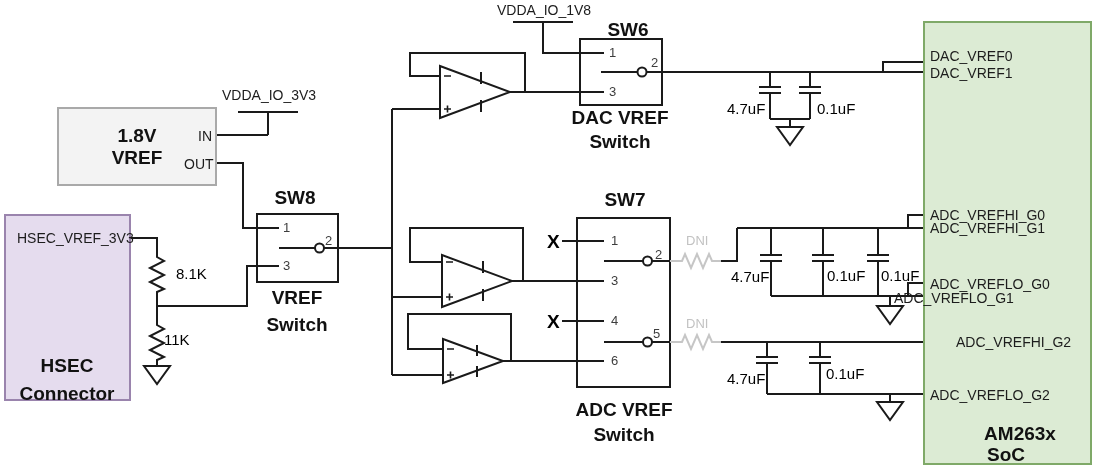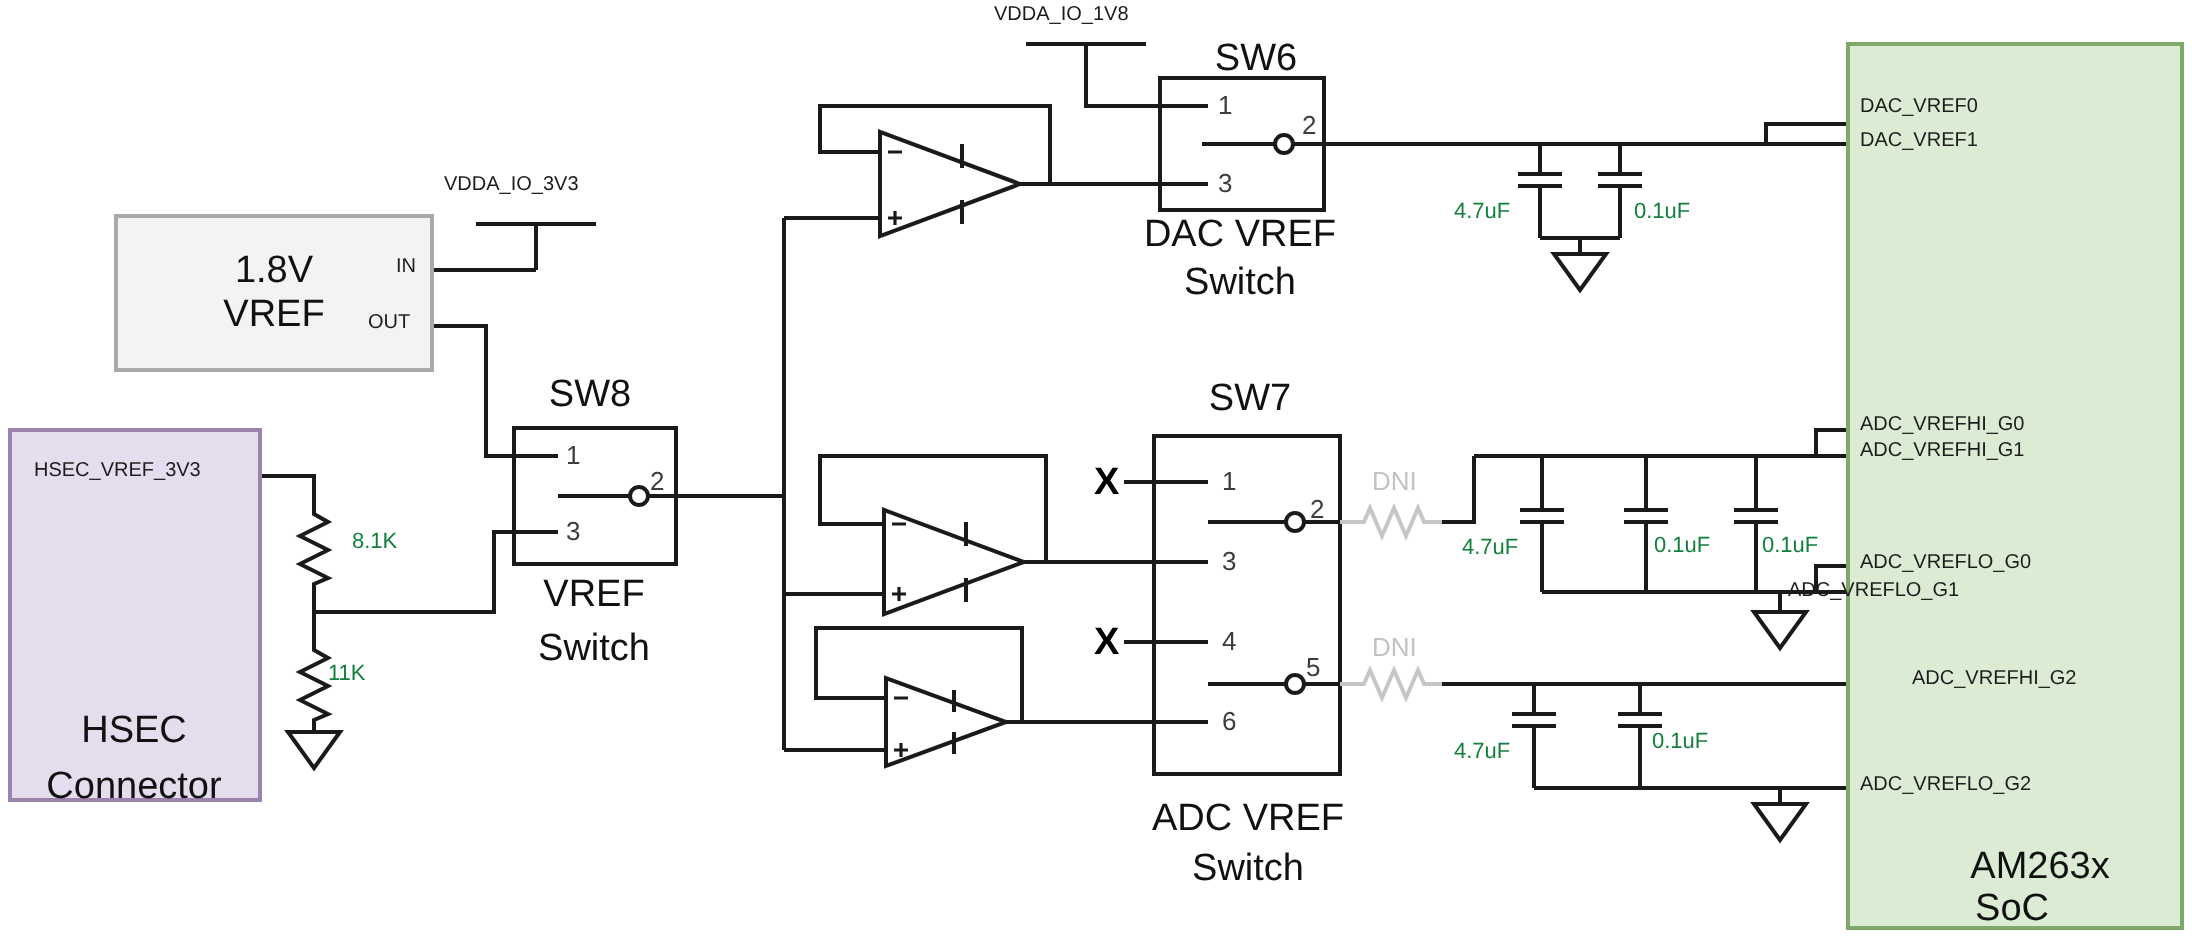--- a/index.html
+++ b/index.html
@@ -3,25 +3,25 @@
 <meta charset="utf-8">
 <style>
   html,body{margin:0;padding:0;background:#fff;}
   .canvas{position:relative;width:1096px;height:474px;background:#ffffff;
           font-family:"Liberation Sans",sans-serif;overflow:hidden;}
   .box{position:absolute;border:2px solid;box-sizing:border-box;}
   .box.hsec{left:4px;top:214px;width:127px;height:187px;background:#e5dcee;border-color:#9a84ad;}
   .box.reg{left:57px;top:107px;width:160px;height:79px;background:#f3f3f3;border-color:#a9a9a9;}
   .box.soc{left:923px;top:21px;width:169px;height:444px;background:#dcebd4;border-color:#7fa968;}
   svg.sch{position:absolute;left:0;top:0;}
-  .lbl{position:absolute;font-size:10px;color:#1c1c1c;white-space:nowrap;line-height:1;}
+  .lbl{position:absolute;font-size:14px;color:#1c1c1c;white-space:nowrap;line-height:1;}
   .pin{position:absolute;font-size:13px;color:#3d3d3d;white-space:nowrap;line-height:1;}
-  .cap{position:absolute;font-size:11px;color:#15803d;white-space:nowrap;line-height:1;}
+  .cap{position:absolute;font-size:15px;color:#000000;white-space:nowrap;line-height:1;}
   .dni{position:absolute;font-size:13px;color:#c2c2c2;white-space:nowrap;line-height:1;}
-  .big{position:absolute;font-size:19px;font-weight:normal;color:#111;white-space:nowrap;
+  .big{position:absolute;font-size:19px;font-weight:bold;color:#111;white-space:nowrap;
        line-height:1;transform:translateX(-50%);}
   .xmark{position:absolute;font-size:19px;font-weight:bold;color:#000;line-height:1;}
 </style>
 </head>
 <body>
 
 <div class="canvas">
 
   <div class="box hsec"></div>
   <div class="box reg"></div>

